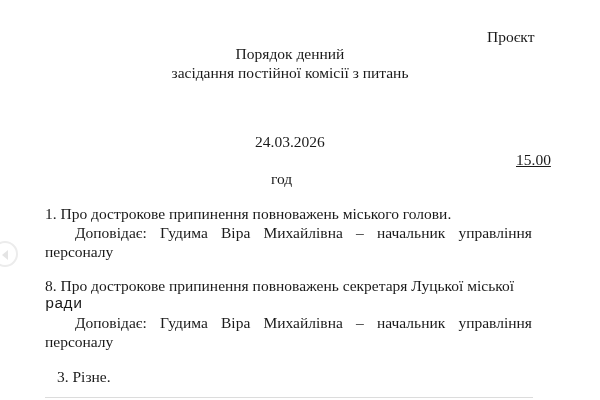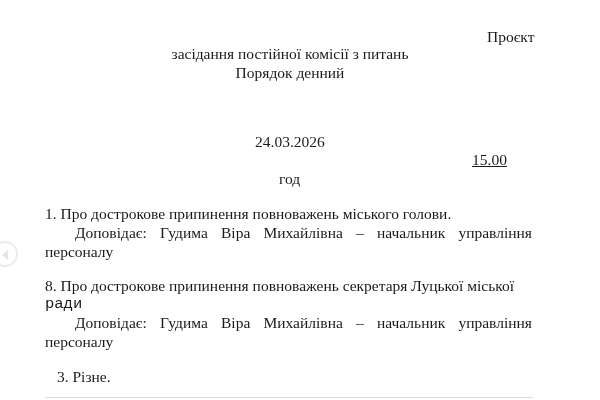--- a/index.html
+++ b/index.html
@@ -21,22 +21,22 @@
     .title-block {
       position: absolute;
       top: 44px;
       left: 60px;
       width: 460px;
       text-align: center;
       line-height: 19px;
     }
     .title-block div { white-space: nowrap; }
     .date { top: 133px; left: 255px; }
-    .time { top: 151px; left: 472px; text-decoration: underline; }
-    .hour-unit { top: 170px; left: 279px; }
+    .time { top: 151px; left: 516px; text-decoration: underline; }
+    .hour-unit { top: 170px; left: 271px; }
 
     .item-line {
       position: absolute;
       left: 45px;
       width: 487px;
       line-height: 18px;
     }
     .indent-line {
       position: absolute;
       left: 45px;
@@ -81,22 +81,22 @@
     }
   </style>
 </head>
 <body>
 
 <div>
 
   <div class="abs project-label">Проєкт</div>
 
   <div class="title-block">
+    <div>Порядок денний</div>
     <div>засідання постійної комісії з питань</div>
-    <div>Порядок денний</div>
   </div>
 
   <div class="abs date">24.03.2026</div>
   <div class="abs time">15.00</div>
   <div class="abs hour-unit">год</div>
 
   <div class="item-line" style="top:205px;">1. Про дострокове припинення повноважень міського голови.</div>
   <div class="indent-line" style="top:224px;"><span class="inner">Доповідає: Гудима Віра Михайлівна – начальник управління</span></div>
   <div class="plain-line" style="top:243px;">персоналу</div>
 

